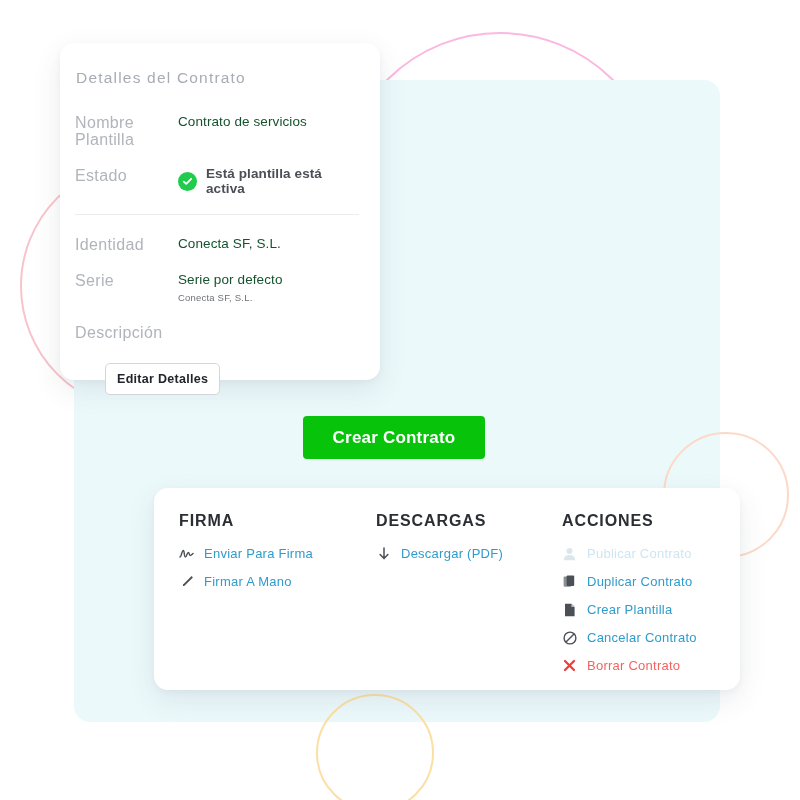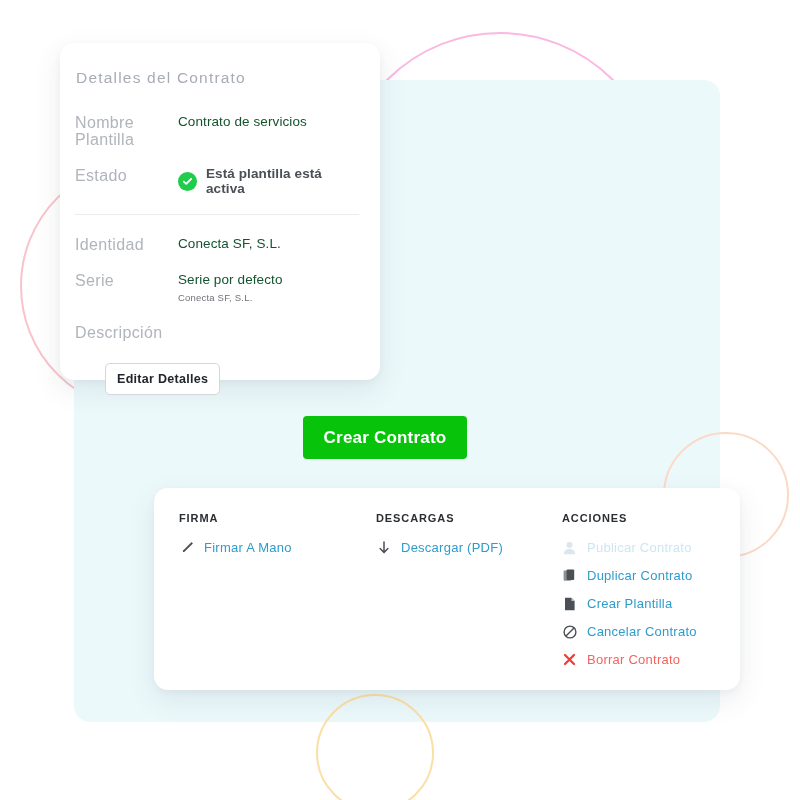--- a/index.html
+++ b/index.html
@@ -153,21 +153,21 @@
     cursor: pointer;
     font-family: "Liberation Sans", sans-serif;
     margin-left: 30px;
   }
 
   
   #create-contract-button {
     position: absolute;
     left: 303px;
     top: 416px;
-    width: 164px;
+    width: 182px;
     height: 43px;
     background: #07c40b;
     border: none;
     border-radius: 4px;
     color: #ffffff;
     font-size: 17px;
     font-weight: bold;
     letter-spacing: 0.2px;
     cursor: pointer;
     font-family: "Liberation Sans", sans-serif;
@@ -187,21 +187,21 @@
     display: flex;
     padding: 24px 0 0 25px;
   }
   .action-col { flex: 0 0 auto; }
   #col-firma { width: 197px; }
   #col-descargas { width: 186px; }
   #col-acciones { width: 178px; }
 
   .col-heading {
     color: #2b2e33;
-    font-size: 11px;
+    font-size: 16px;
     font-weight: bold;
     letter-spacing: 0.9px;
     margin-bottom: 16px;
   }
   .action-item {
     display: flex;
     align-items: center;
     gap: 10px;
     margin-bottom: 13px;
     cursor: pointer;
@@ -278,20 +278,28 @@
     <button id="edit-details-button">Editar Detalles</button>
   </div>
 
   <button id="create-contract-button">Crear Contrato</button>
 
   <div id="actions-card">
 
     <div class="action-col" id="col-firma">
       <div class="col-heading">FIRMA</div>
 
+      <div class="action-item">
+        <span class="ic">
+          <svg width="15" height="12" viewBox="0 0 16 12">
+            <path d="M1 9.2 C2.6 9.2 3 2.2 4.6 2.2 C6 2.2 5.2 9.2 6.8 9.2 C8.2 9.2 8.6 4.4 10 4.4 C11.2 4.4 10.6 7.6 12 7.6 C13.2 7.6 14 6.2 15 5.4" fill="none" stroke="#4b4f56" stroke-width="1.5" stroke-linecap="round"></path>
+          </svg>
+        </span>
+        <span class="lbl">Enviar Para Firma</span>
+      </div>
 
       <div class="action-item">
         <span class="ic">
           <svg width="14" height="14" viewBox="0 0 14 14">
             <path d="M11.6 1.1 L12.9 2.4 L5.0 10.3 L2.9 11.1 L3.6 9.0 Z" fill="#4b4f56"></path>
             <path d="M2.9 11.1 L3.6 9.0 L4.9 10.3 Z" fill="#2b2e33"></path>
           </svg>
         </span>
         <span class="lbl">Firmar A Mano</span>
       </div>

